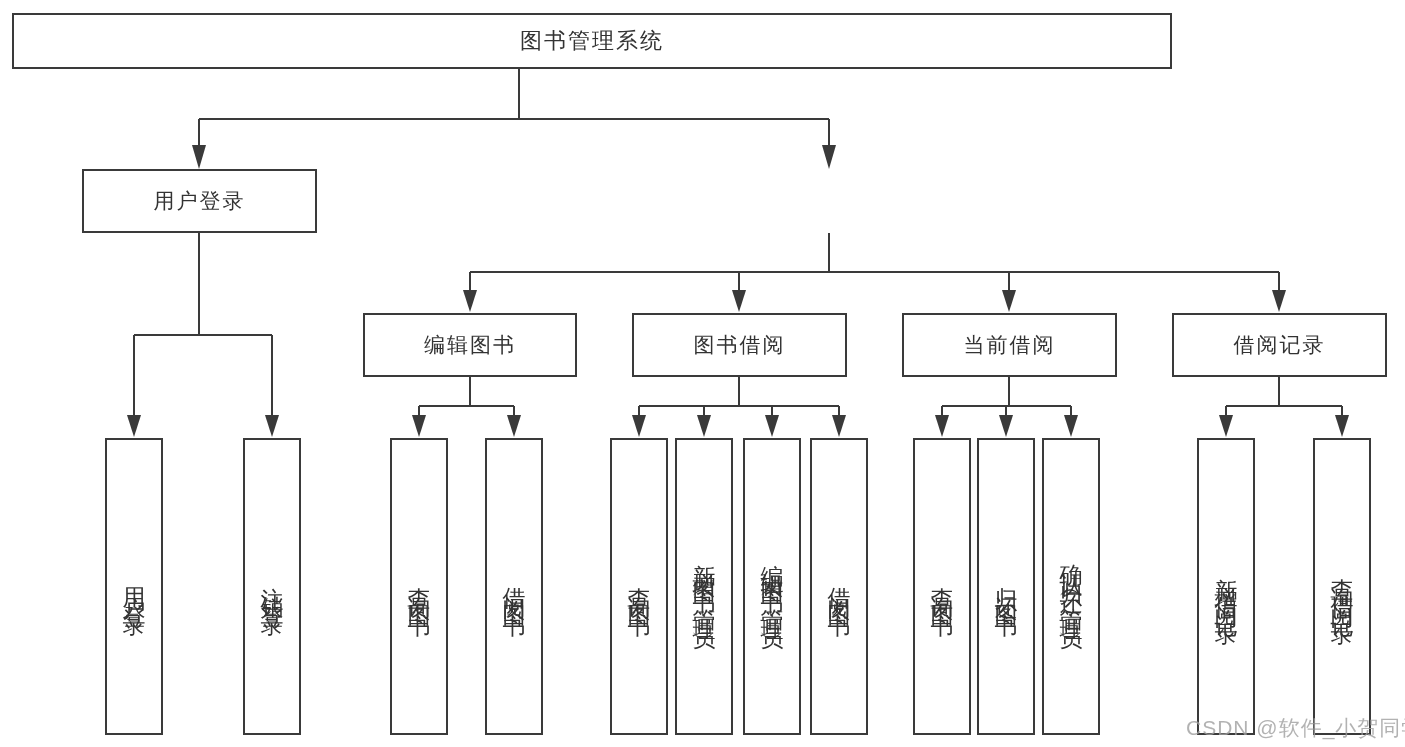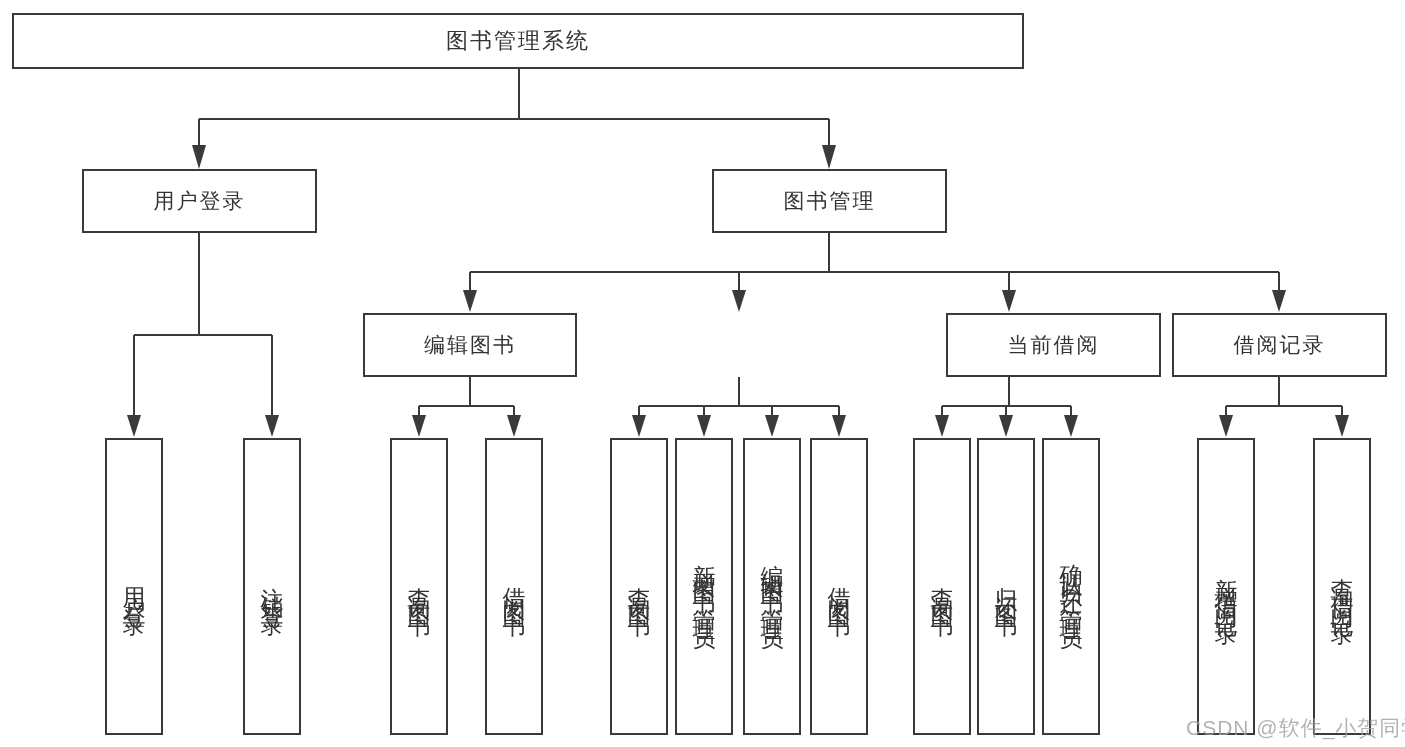--- a/index.html
+++ b/index.html
@@ -126,27 +126,27 @@
     <polygon points="1064,415 1078,415 1071,437"></polygon>
 
     <path d="M1279,377 V406"></path>
     <path d="M1226,406 H1342"></path>
     <path d="M1226,406 V416"></path>
     <path d="M1342,406 V416"></path>
     <polygon points="1219,415 1233,415 1226,437"></polygon>
     <polygon points="1335,415 1349,415 1342,437"></polygon>
   </svg>
 
-  <div class="box h-box root-box" style="left:12px; top:13px; width:1012px; height:56px;">图书管理系统</div>
+  <div class="box h-box root-box" style="left:12px; top:13px; width:1160px; height:56px;">图书管理系统</div>
 
   <div class="box h-box" style="left:82px; top:169px; width:235px; height:64px;">用户登录</div>
-  <div class="box h-box" style="left:712px; top:169px; width:235px; height:64px;">图书管理</div>
 
   <div class="box h-box" style="left:363px; top:313px; width:214px; height:64px;">编辑图书</div>
-  <div class="box h-box" style="left:902px; top:313px; width:215px; height:64px;margin-left:44px;">当前借阅</div>
+  <div class="box h-box" style="left:632px; top:313px; width:215px; height:64px;">图书借阅</div>
+  <div class="box h-box" style="left:902px; top:313px; width:215px; height:64px;">当前借阅</div>
   <div class="box h-box" style="left:1172px; top:313px; width:215px; height:64px;">借阅记录</div>
 
   <div class="box v-box" style="left:105px; top:438px; width:58px; height:297px;">用户登录</div>
   <div class="box v-box" style="left:243px; top:438px; width:58px; height:297px;">注销登录</div>
   <div class="box v-box" style="left:390px; top:438px; width:58px; height:297px;">查询图书</div>
   <div class="box v-box" style="left:485px; top:438px; width:58px; height:297px;">借阅图书</div>
   <div class="box v-box" style="left:610px; top:438px; width:58px; height:297px;">查询图书</div>
   <div class="box v-box" style="left:675px; top:438px; width:58px; height:297px;">新增图书（管理员）</div>
   <div class="box v-box" style="left:743px; top:438px; width:58px; height:297px;">编辑图书（管理员）</div>
   <div class="box v-box" style="left:810px; top:438px; width:58px; height:297px;">借阅图书</div>

